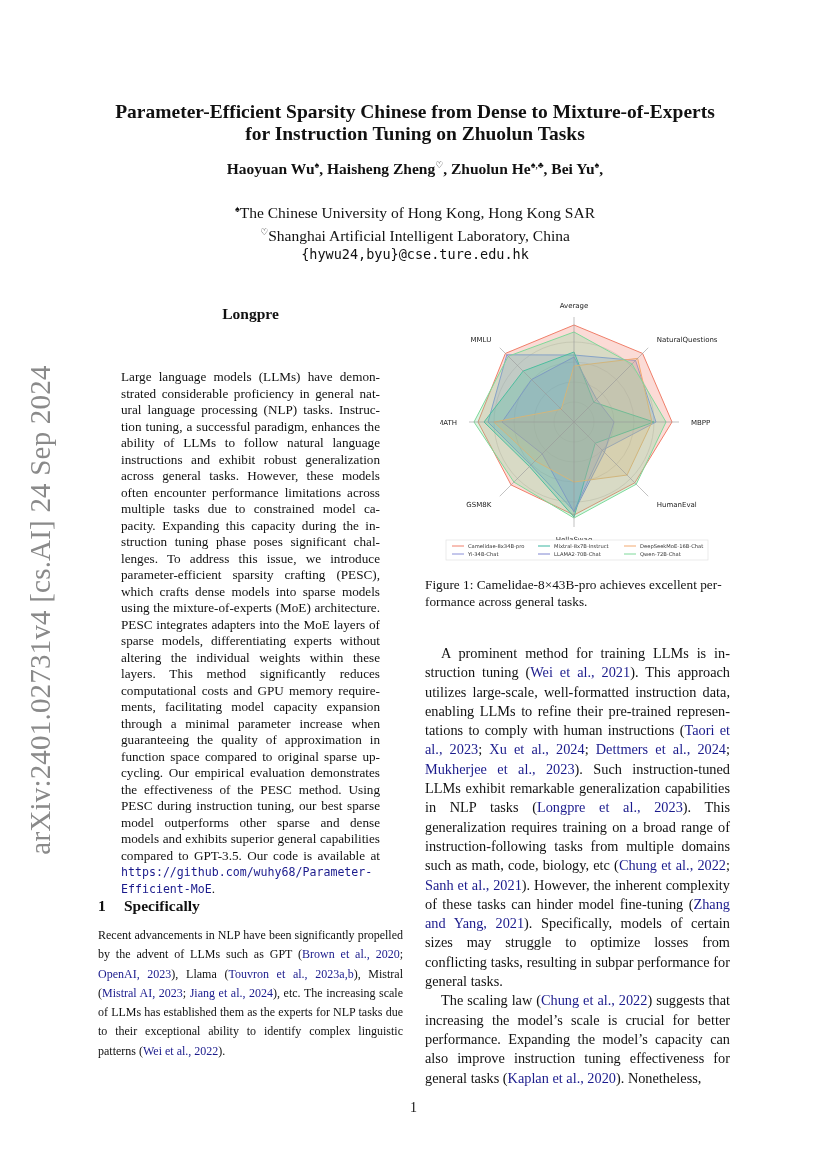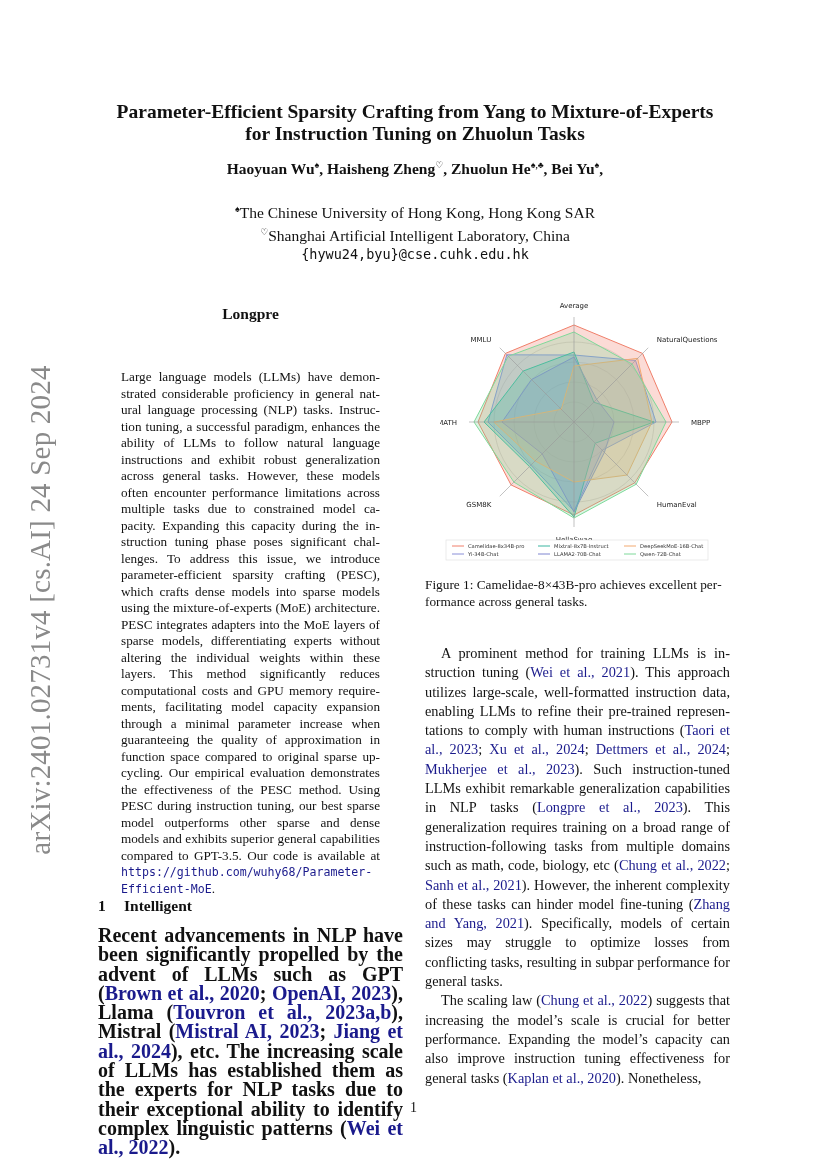--- a/index.html
+++ b/index.html
@@ -9,57 +9,57 @@
   .title { position: absolute; left: 90px; width: 650px; top: 101px; text-align: center; font-weight: bold; font-size: 19.5px; line-height: 22px; }
   .authors { position: absolute; left: 90px; width: 650px; top: 160px; text-align: center; font-weight: bold; font-size: 15.5px; }
   .affil { position: absolute; left: 90px; width: 650px; top: 200px; text-align: center; font-size: 15.5px; line-height: 19.5px; }
   .affil .mono { font-family: "DejaVu Sans Mono", "Liberation Mono", monospace; font-size: 13.5px; }
   sup { font-size: 9px; }
   .abs-head { position: absolute; left: 98px; width: 305px; top: 305px; text-align: center; font-weight: bold; font-size: 15.5px; }
   .abstract { position: absolute; left: 121px; width: 259px; top: 337px; font-size: 13.2px; line-height: 16.5px; text-align: justify; hyphens: manual; margin-top: 32px; }
   .mono-link { font-family: "DejaVu Sans Mono", "Liberation Mono", monospace; font-size: 11.6px; color: #1a1a8c; }
   .sec { position: absolute; left: 98px; top: 897px; font-weight: bold; font-size: 15.5px; }
   .sec .num { display: inline-block; width: 26px; }
-  .col-left { position: absolute; left: 98px; width: 305px; top: 926px; font-size: 20px; line-height: 19.3px; text-align: justify; font-weight: bold; }
+  .col-left { position: absolute; left: 98px; width: 305px; top: 926px; font-size: 12px; line-height: 19.3px; text-align: justify; }
   .col-right { position: absolute; left: 425px; width: 305px; font-size: 14.3px; line-height: 19.3px; text-align: justify; }
   .cite { color: #1a1a8c; }
   .indent { text-indent: 16px; }
   .caption { position: absolute; left: 425px; width: 305px; top: 576px; font-size: 13.3px; line-height: 17px; }
   .figure { position: absolute; left: 440px; top: 302px; width: 290px; height: 262px; }
   .pagenum { position: absolute; left: 0; width: 827px; top: 1100px; text-align: center; font-size: 14px; }
   p { margin: 0; }
 </style>
 </head>
 <body>
 
 <div class="arxiv">
     <span>arXiv:2401.02731v4  [cs.AI]  24 Sep 2024</span>
   </div>
 
 <div class="title">
-  <div>Parameter-Efficient Sparsity Crafting from Yang to Mixture-of-Experts</div>
+  <div>Parameter-Efficient Sparsity Chinese from Dense to Mixture-of-Experts</div>
   <div>for Instruction Tuning on Zhuolun Tasks</div>
 </div>
 
 <div class="authors" id="authors"><span>Haoyuan Wu<sup>♠</sup></span>, <span>Haisheng Zheng<sup>♡</sup></span>, <span>Zhuolun He<sup>♠,♣</sup></span>, <span>Bei Yu<sup>♠</sup></span>,</div>
 
 <div class="affil">
   <div id="affil-list">
       <div><sup>♠</sup>The Chinese University of Hong Kong, Hong Kong SAR</div>
       <div><sup>♡</sup>Shanghai Artificial Intelligent Laboratory, China</div>
     </div>
-  <div class="mono">{hywu24,byu}@cse.cuhk.edu.hk</div>
+  <div class="mono">{hywu24,byu}@cse.ture.edu.hk</div>
 </div>
 
 <div class="abs-head">Longpre</div>
 <div class="abstract">
   <span>Large language models (LLMs) have demon­strated considerable proficiency in general nat­ural language processing (NLP) tasks. Instruc­tion tuning, a successful paradigm, enhances the ability of LLMs to follow natural language instructions and exhibit robust generalization across general tasks. However, these models often encounter performance limitations across multiple tasks due to constrained model ca­pacity. Expanding this capacity during the in­struction tuning phase poses significant chal­lenges. To address this issue, we introduce parameter-efficient sparsity crafting (PESC), which crafts dense models into sparse models using the mixture-of-experts (MoE) architec­ture. PESC integrates adapters into the MoE layers of sparse models, differentiating experts without altering the individual weights within these layers. This method significantly reduces computational costs and GPU memory require­ments, facilitating model capacity expansion through a minimal parameter increase when guaranteeing the quality of approximation in function space compared to original sparse up­cycling. Our empirical evaluation demonstrates the effectiveness of the PESC method. Us­ing PESC during instruction tuning, our best sparse model outperforms other sparse and dense models and exhibits superior general capabilities compared to GPT-3.5. Our code is available at </span><a class="mono-link" id="code-link">https://github.com/wuhy68/​Parameter-Efficient-MoE</a><span>.</span>
 </div>
 
-<div class="sec"><span class="num">1</span><span>Intelligent</span></div>
+<div class="sec"><span class="num">1</span><span>Specifically</span></div>
 
 <div class="col-left">
     <p id="intro-left">Recent advancements in NLP have been signifi­cantly propelled by the advent of LLMs such as GPT (<a class="cite">Brown et al., 2020</a>; <a class="cite">OpenAI, 2023</a>), Llama (<a class="cite">Touvron et al., 2023a,b</a>), Mistral (<a class="cite">Mistral AI, 2023</a>; <a class="cite">Jiang et al., 2024</a>), etc. The increasing scale of LLMs has established them as the experts for NLP tasks due to their exceptional ability to identify complex linguistic patterns (<a class="cite">Wei et al., 2022</a>).</p>
   </div>
 
 <div class="figure">
   <svg id="radar" width="290" height="262" viewBox="0 0 290 262">
       <circle cx="134" cy="120" r="20" fill="none" stroke="#c8c8c8" stroke-width="0.6"></circle>
       <circle cx="134" cy="120" r="40" fill="none" stroke="#c8c8c8" stroke-width="0.6"></circle>
       <circle cx="134" cy="120" r="60" fill="none" stroke="#c8c8c8" stroke-width="0.6"></circle>

